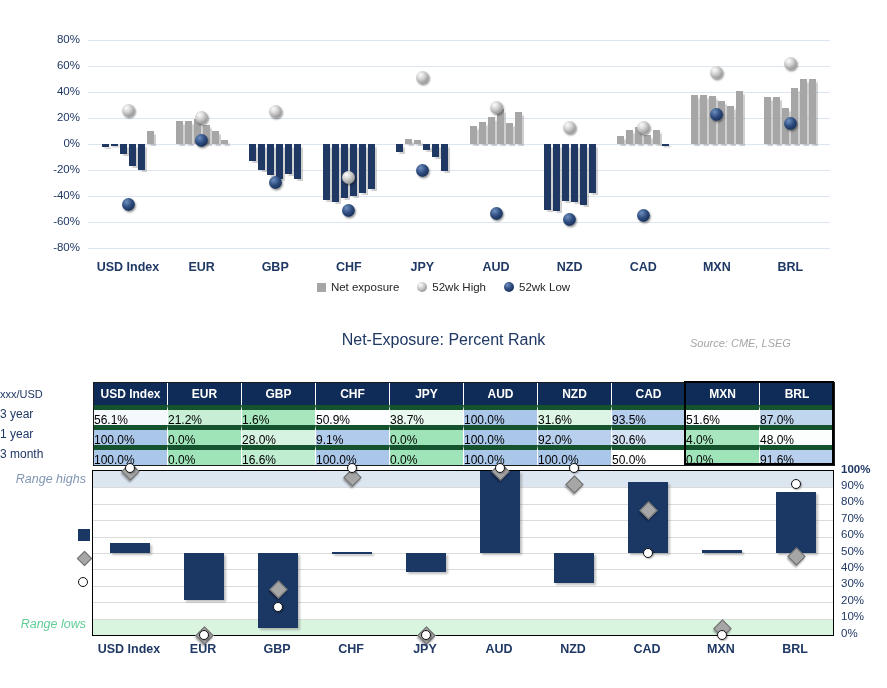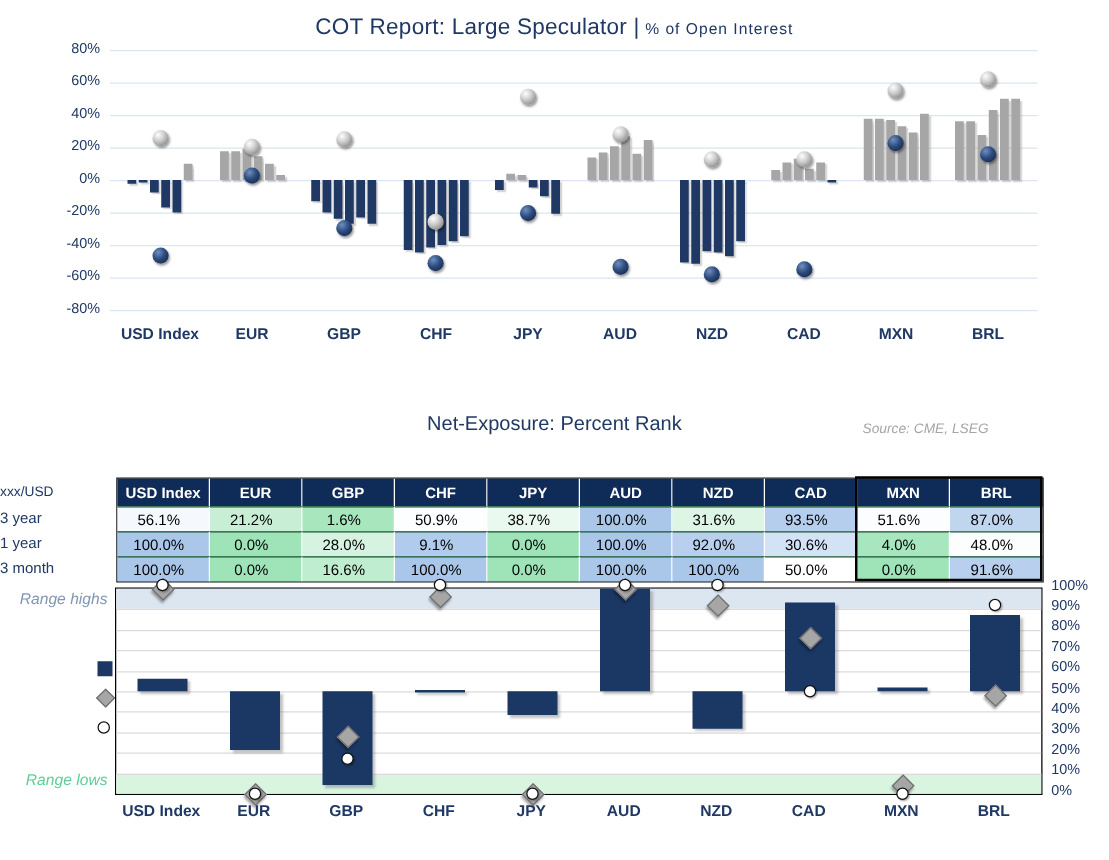--- a/index.html
+++ b/index.html
@@ -38,22 +38,22 @@
                color:#A6A6A6; font-size:11px; }
 
   
   .rowlab { position:absolute; left:0; width:88px; text-align:left;
             color:#1F3864; font-size:12px; }
   #tableWrap { position:absolute; left:93px; top:382px; border:1px solid #1a1a1a; }
   .trow { display:flex; }
   .th { width:74px; height:22px; background:#0F2B57; color:#fff; font-weight:bold;
         font-size:12px; text-align:center; line-height:22px;
         border-right:1px solid #fff; box-sizing:border-box; }
-  .td { width:74px; height:20px; font-size:12px; text-align:center; padding-right:7px;
-        line-height:20px; border-right:1px solid #fff; border-top:1px solid #14532d;
+  .td { width:74px; height:20px; font-size:12px; text-align:left; padding-right:7px;
+        line-height:20px; border-right:1px solid #fff; border-top:5px solid #14532d;
         box-sizing:border-box; color:#000; }
   .trow > div:last-child { border-right:none; }
   #hlbox { position:absolute; left:684px; top:381px; width:150px; height:84px;
            border:2px solid #000; pointer-events:none; box-sizing:border-box; }
 
   
   #rangePlot { position:absolute; left:92px; top:470px; width:740px; height:164px;
                border:1.5px solid #000; background:#fff; overflow:visible; }
   .band  { position:absolute; left:0; width:100%; }
   .bgrid { position:absolute; left:0; width:100%; height:1px; background:#DBDBDB; }
@@ -77,24 +77,20 @@
           transform:rotate(45deg); }
   .blci { width:8px; height:8px; background:#fff; border:1.5px solid #111; border-radius:50%; }
   .bcat { position:absolute; top:642px; width:84px; text-align:center;
           font-weight:bold; font-size:12.5px; color:#1F3864; }
 </style>
 </head>
 <body>
 
 <div class="page">
 
-  <div class="title">
-    <span class="main">COT Report: Large Speculator |</span>
-    <span class="sub">% of Open Interest</span>
-  </div>
 
   <div id="topPlot" style="position:absolute;left:0;top:0;width:887px;height:310px;">
       <div class="tgrid" style="top: 40.4px;"></div>
       <div class="ytick" style="top: 33.4px;">80%</div>
       <div class="tgrid" style="top: 66.3px;"></div>
       <div class="ytick" style="top: 59.3px;">60%</div>
       <div class="tgrid" style="top: 92.2px;"></div>
       <div class="ytick" style="top: 85.2px;">40%</div>
       <div class="tgrid" style="top: 118.1px;"></div>
       <div class="ytick" style="top: 111.1px;">20%</div>
@@ -193,20 +189,34 @@
       <div class="cat" style="left: 233.2px;">GBP</div>
       <div class="cat" style="left: 306.8px;">CHF</div>
       <div class="cat" style="left: 380.4px;">JPY</div>
       <div class="cat" style="left: 454px;">AUD</div>
       <div class="cat" style="left: 527.6px;">NZD</div>
       <div class="cat" style="left: 601.2px;">CAD</div>
       <div class="cat" style="left: 674.8px;">MXN</div>
       <div class="cat" style="left: 748.4px;">BRL</div>
     </div>
 
+  <div class="legend-top">
+    <div class="legend-item">
+      <span class="lsq"></span>
+      <span>Net exposure</span>
+    </div>
+    <div class="legend-item">
+      <span class="lsphere gray"></span>
+      <span>52wk High</span>
+    </div>
+    <div class="legend-item">
+      <span class="lsphere navy"></span>
+      <span>52wk Low</span>
+    </div>
+  </div>
 
   <div class="subtitle2">Net-Exposure: Percent Rank</div>
   <div class="source">Source: CME, LSEG</div>
 
   <div class="rowlab" style="top:388px;font-size:11px;">xxx/USD</div>
   <div class="rowlab" style="top:407px;">3 year</div>
   <div class="rowlab" style="top:427px;">1 year</div>
   <div class="rowlab" style="top:447px;">3 month</div>
 
   <div id="tableWrap">
@@ -314,21 +324,21 @@
       <div class="mcircle" style="left: 179.5px; top: 131.276px;"></div>
       <div class="mcircle" style="left: 253.5px; top: -8.5px;"></div>
       <div class="mcircle" style="left: 327.5px; top: 158.5px;"></div>
       <div class="mcircle" style="left: 401.5px; top: -8.5px;"></div>
       <div class="mcircle" style="left: 475.5px; top: -8.5px;"></div>
       <div class="mcircle" style="left: 549.5px; top: 76.5px;"></div>
       <div class="mcircle" style="left: 623.5px; top: 158.5px;"></div>
       <div class="mcircle" style="left: 697.5px; top: 8.276px;"></div>
     </div>
   <div id="rangeAxis">
-      <div class="rtick" style="top: 462.5px;">100%</div>
+      <div class="rtick" style="top: 462.5px; font-weight: bold;">100%</div>
       <div class="rtick" style="top: 478.9px;">90%</div>
       <div class="rtick" style="top: 495.3px;">80%</div>
       <div class="rtick" style="top: 511.7px;">70%</div>
       <div class="rtick" style="top: 528.1px;">60%</div>
       <div class="rtick" style="top: 544.5px;">50%</div>
       <div class="rtick" style="top: 560.9px;">40%</div>
       <div class="rtick" style="top: 577.3px;">30%</div>
       <div class="rtick" style="top: 593.7px;">20%</div>
       <div class="rtick" style="top: 610.1px;">10%</div>
       <div class="rtick" style="top: 626.5px;">0%</div>

